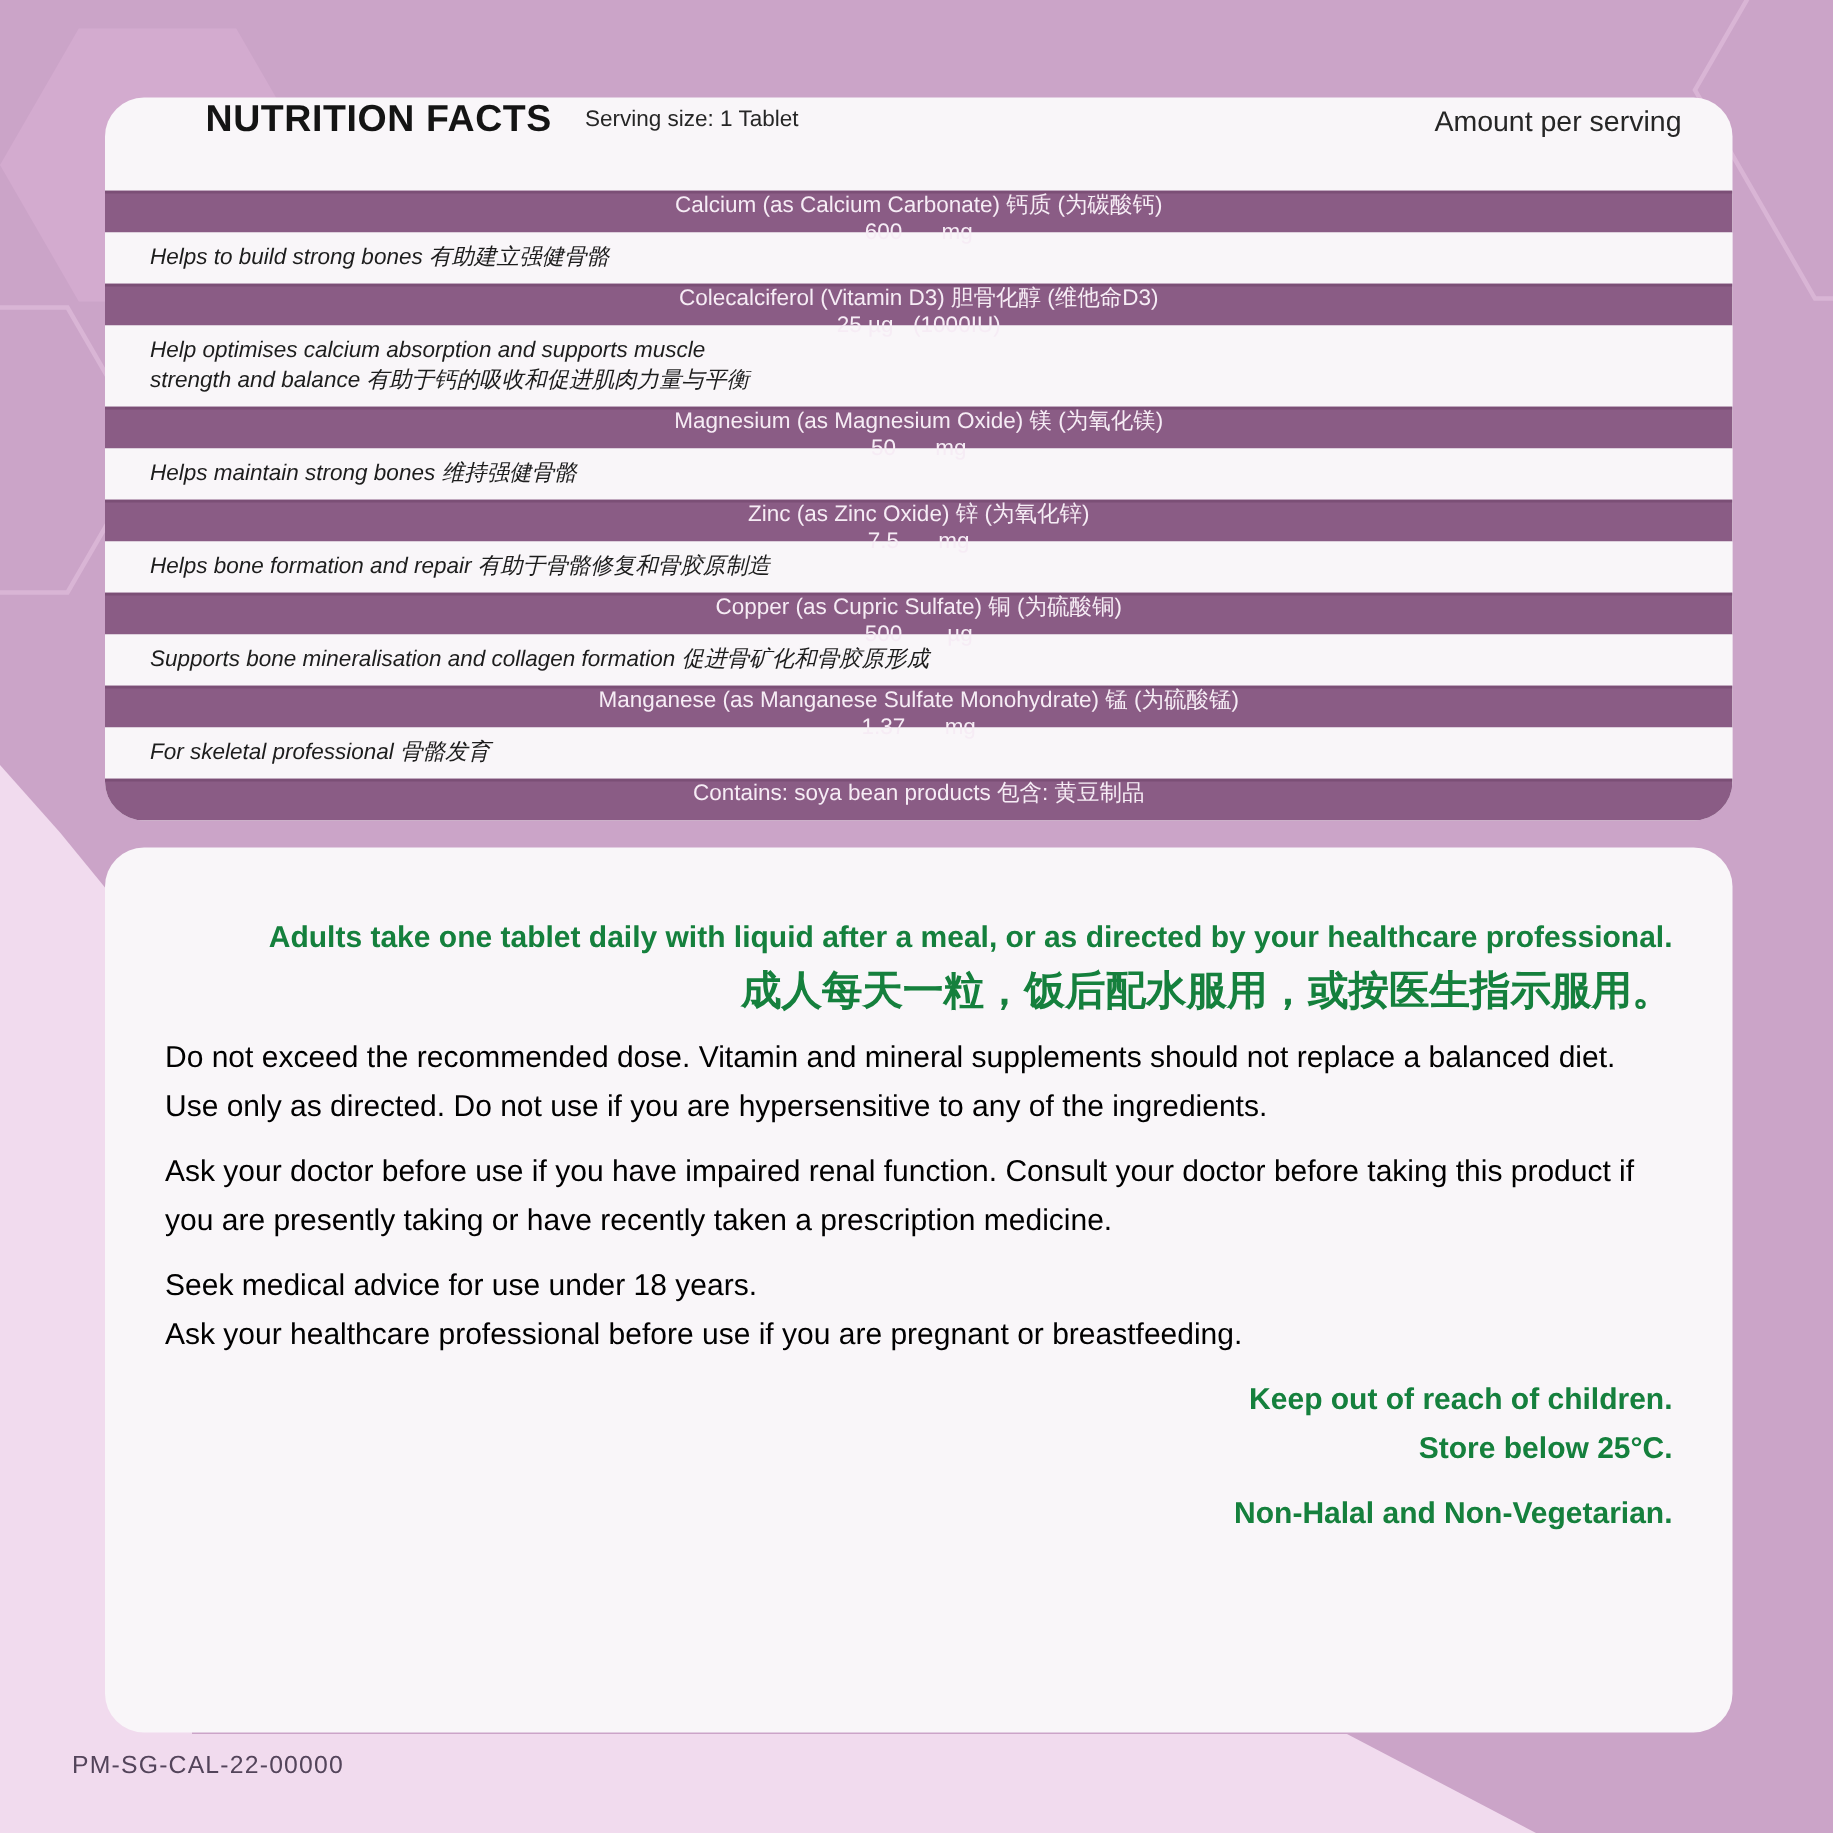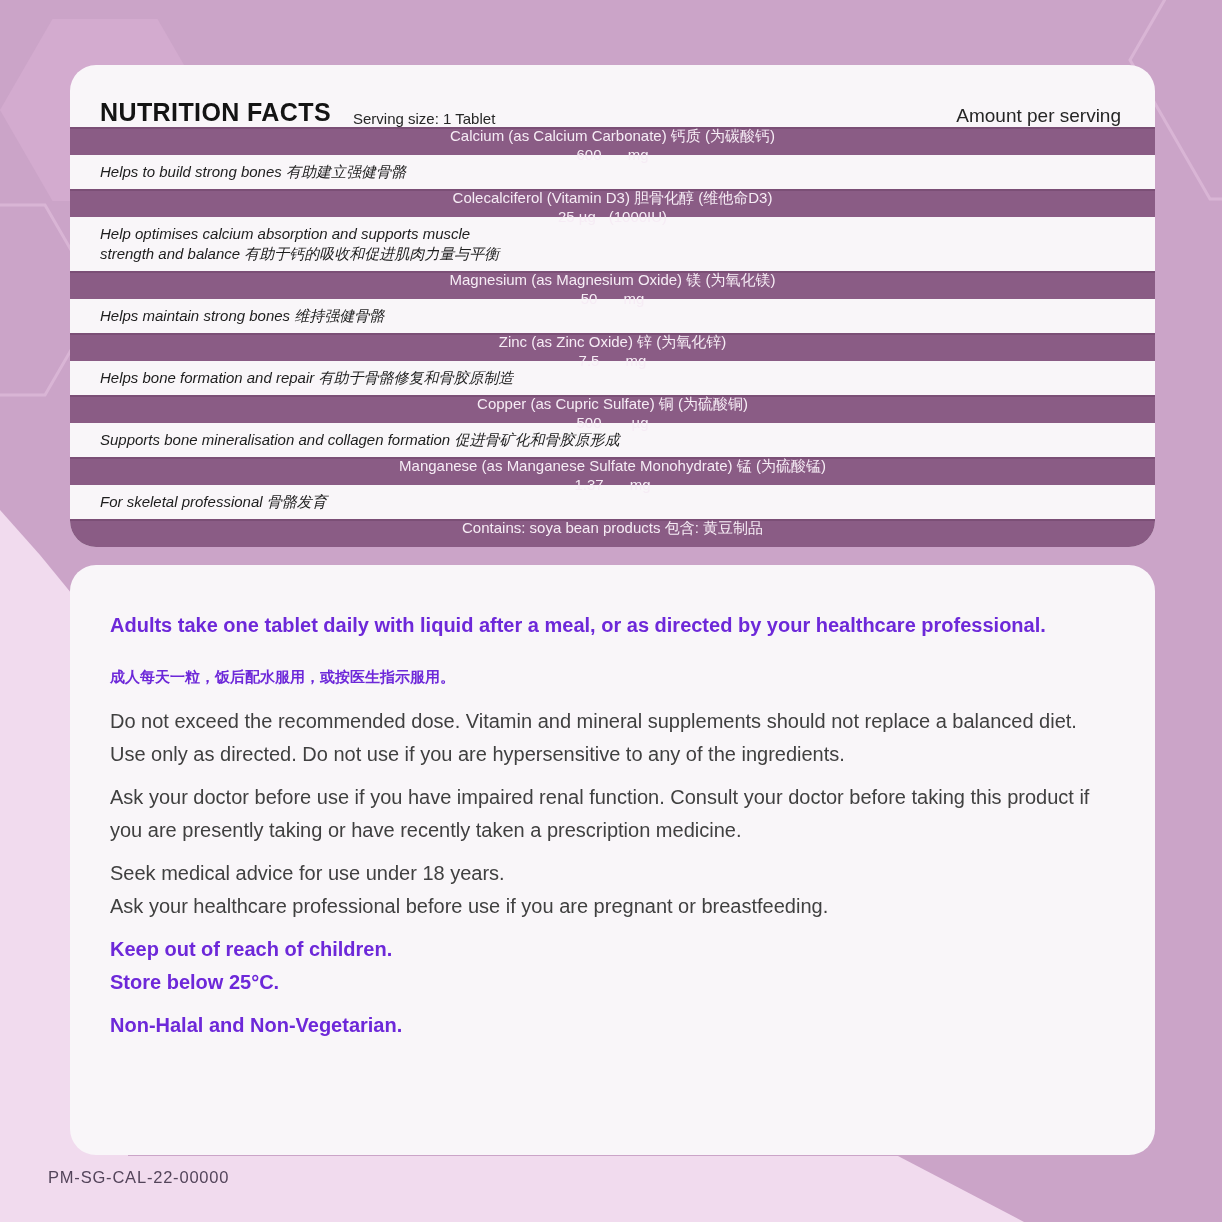--- a/index.html
+++ b/index.html
@@ -37,22 +37,22 @@
     position:absolute;left:70px;width:1085px;
     background:var(--card);
     border-radius:26px;
     z-index:2;
     overflow:hidden;
   }
   .nutrition-card{top:65px;}
   .directions-card{top:565px;height:590px;padding:44px 40px 30px 40px;}
   
   .nf-header{
-    height:62px;display:flex;align-items:flex-end;
-    padding:0 34px 0 30px;color:var(--text);
+    height:62px;display:flex;align-items:flex-start;
+    padding:0 34px 0 30px;color:var(--text);margin-left:37px;
   }
   .nf-title{font-size:25px;font-weight:700;letter-spacing:.4px;color:#141414;}
   .nf-serving{font-size:15px;margin-left:22px;margin-top:6px;color:#262626;}
   .nf-amount-header{font-size:19px;margin-left:auto;margin-top:6px;color:#262626;}
   
   .nutr-row{
     height:28px;display:flex;align-items:center;
     padding:0 30px;background:var(--row-purple);color:var(--row-text);
     font-size:15px;
     box-shadow:inset 0 2px 0 rgba(55,20,50,.18);
@@ -61,27 +61,27 @@
   .nutr-name{flex:1;white-space:nowrap;}
   .nutr-amount{display:flex;align-items:baseline;white-space:nowrap;}
   .nutr-value{text-align:right;}
   .nutr-unit{min-width:34px;margin-left:13px;text-align:right;}
   .nutr-desc{
     padding:7px 30px;background:var(--card);color:var(--text);
     font-size:15px;line-height:20px;white-space:pre-line;font-style:italic;
   }
   
   .para{
-    font-size:20px;line-height:33px;color:#404040;
+    font-size:20px;line-height:33px;color:#000000;
     margin-top:10px;
   }
   .para:first-child{margin-top:0;}
   .para.tight{margin-top:0;}
-  .para.bold{font-weight:700;color:#6d28d9;}
-  .para.zh{font-size:15px;line-height:37px;margin-top:16px;}
+  .para.bold{font-weight:700;color:#15803d;text-align:right;}
+  .para.zh{font-size:27px;line-height:37px;}
   
   .product-code{
     position:absolute;left:48px;top:1168px;z-index:2;
     font-size:16.5px;letter-spacing:.8px;color:var(--code-text);
   }
 </style>
 </head>
 <body>
 
 <div id="canvas">

